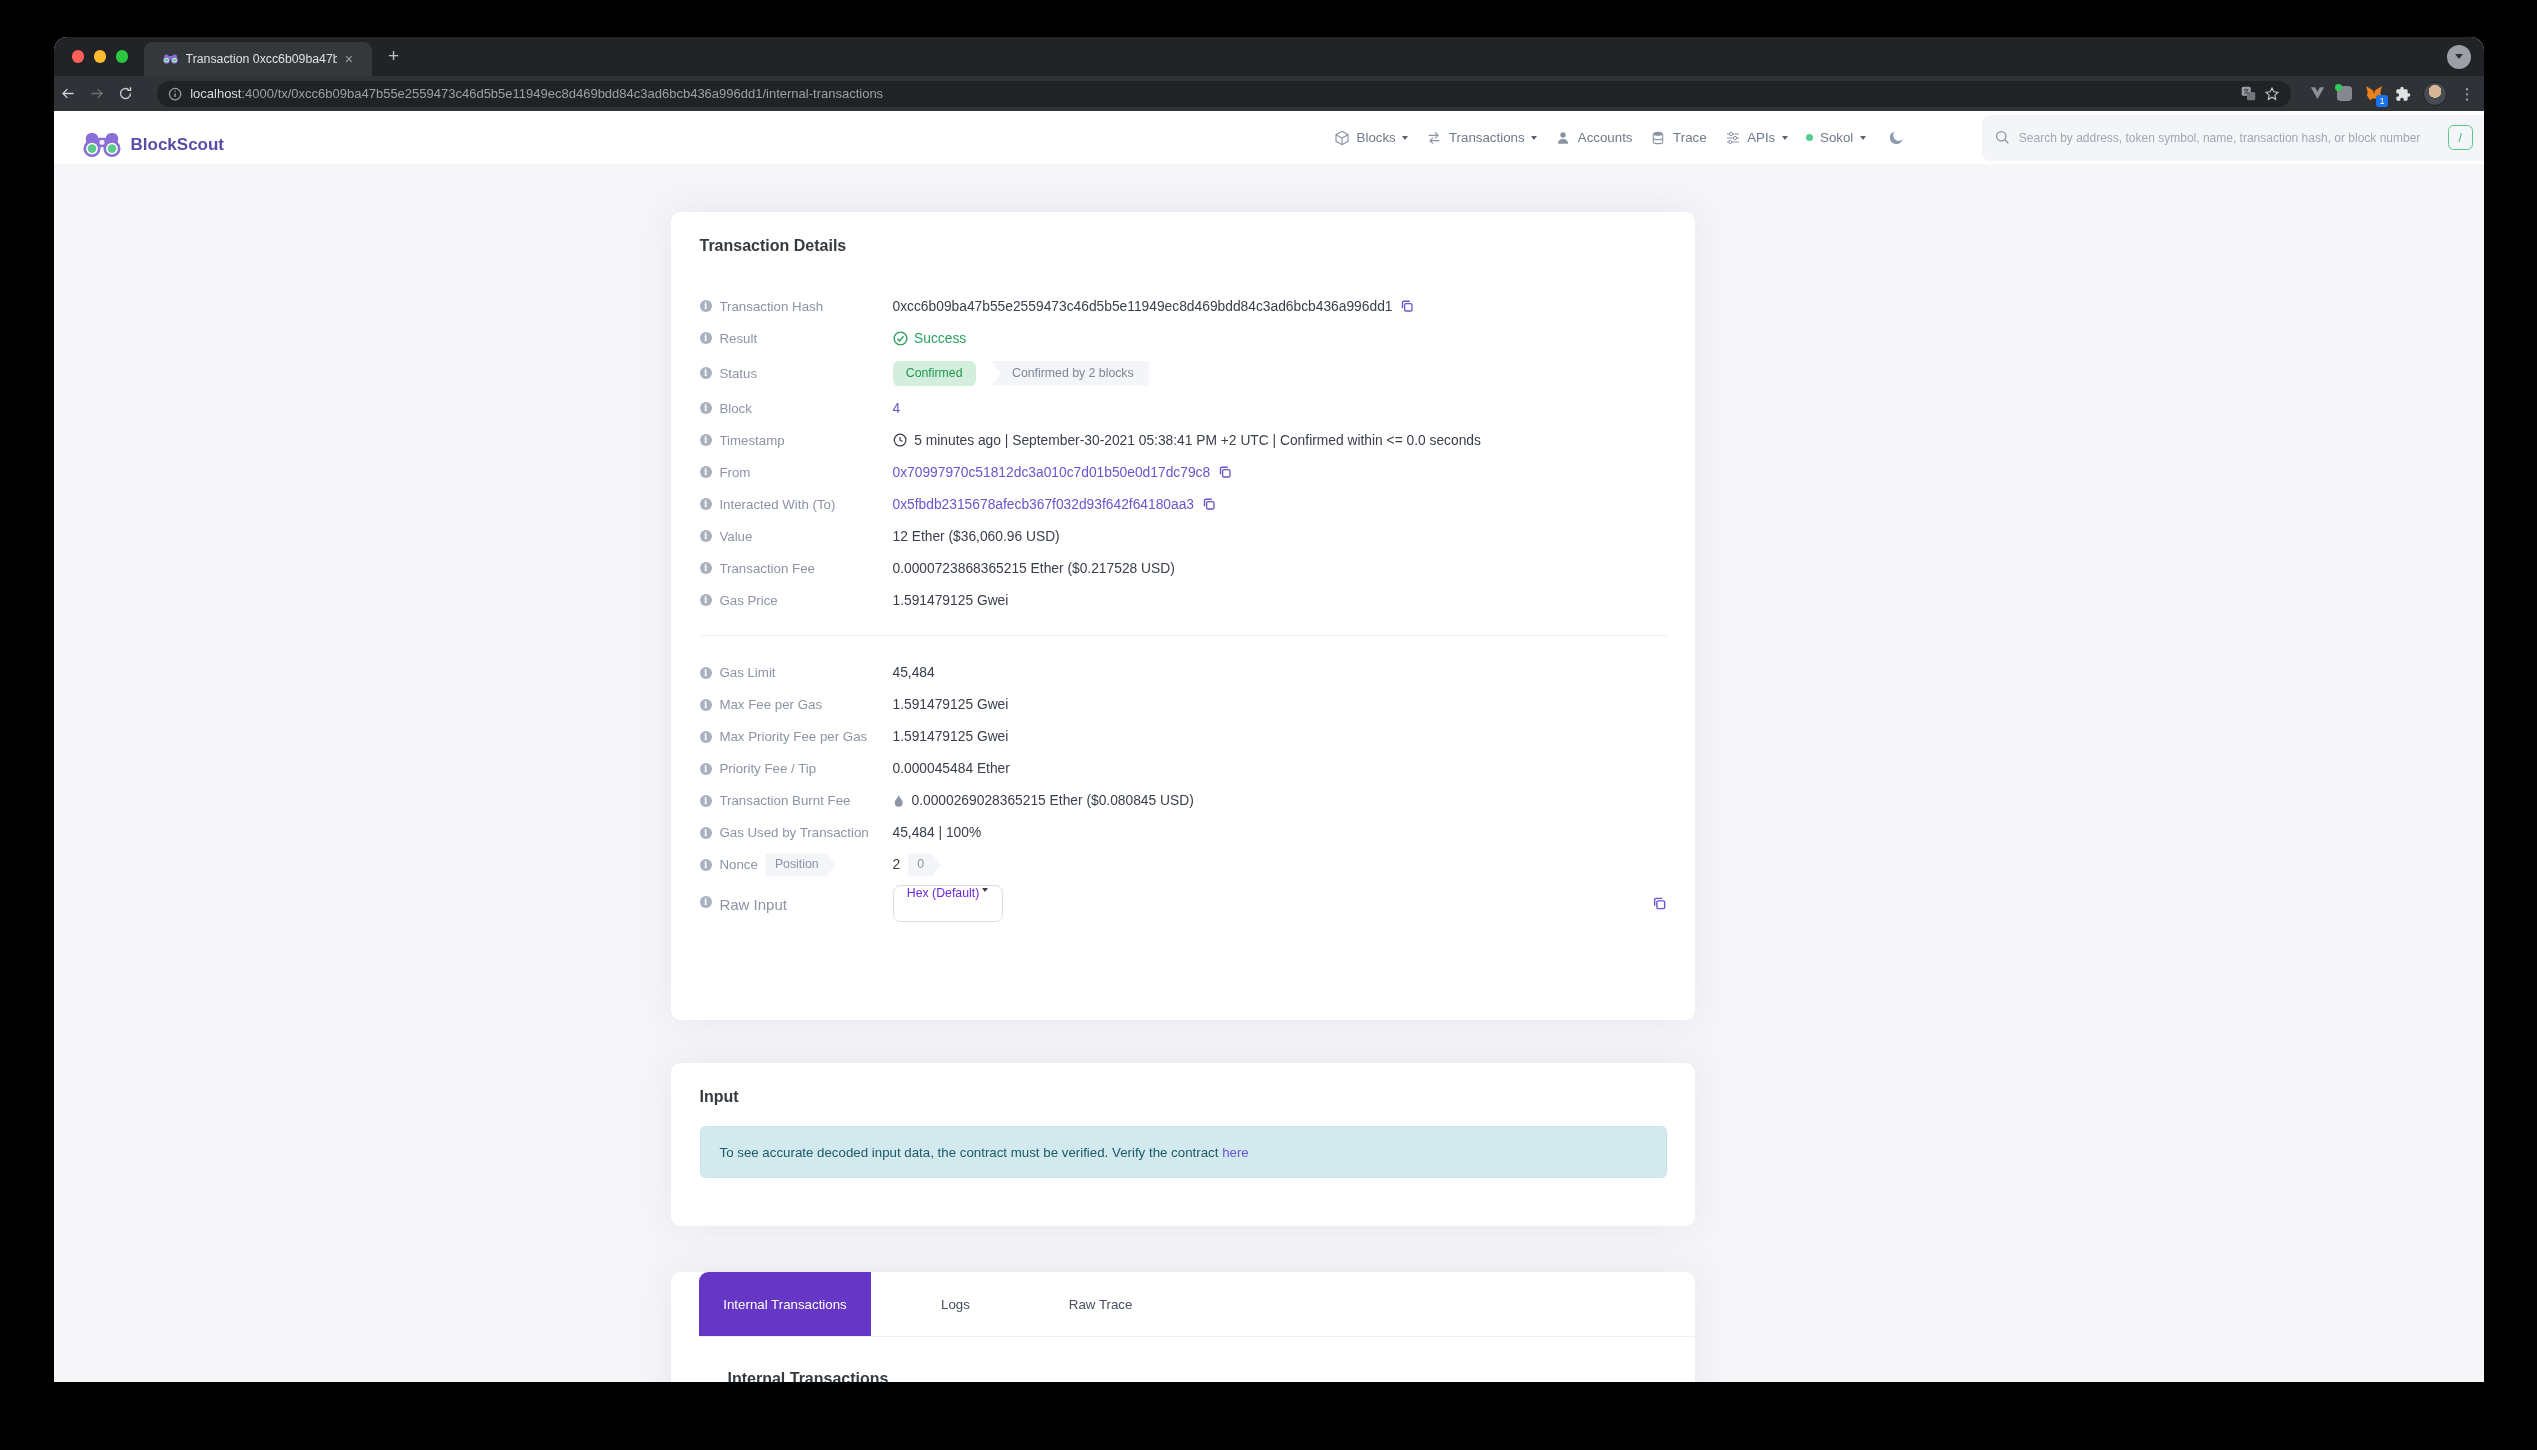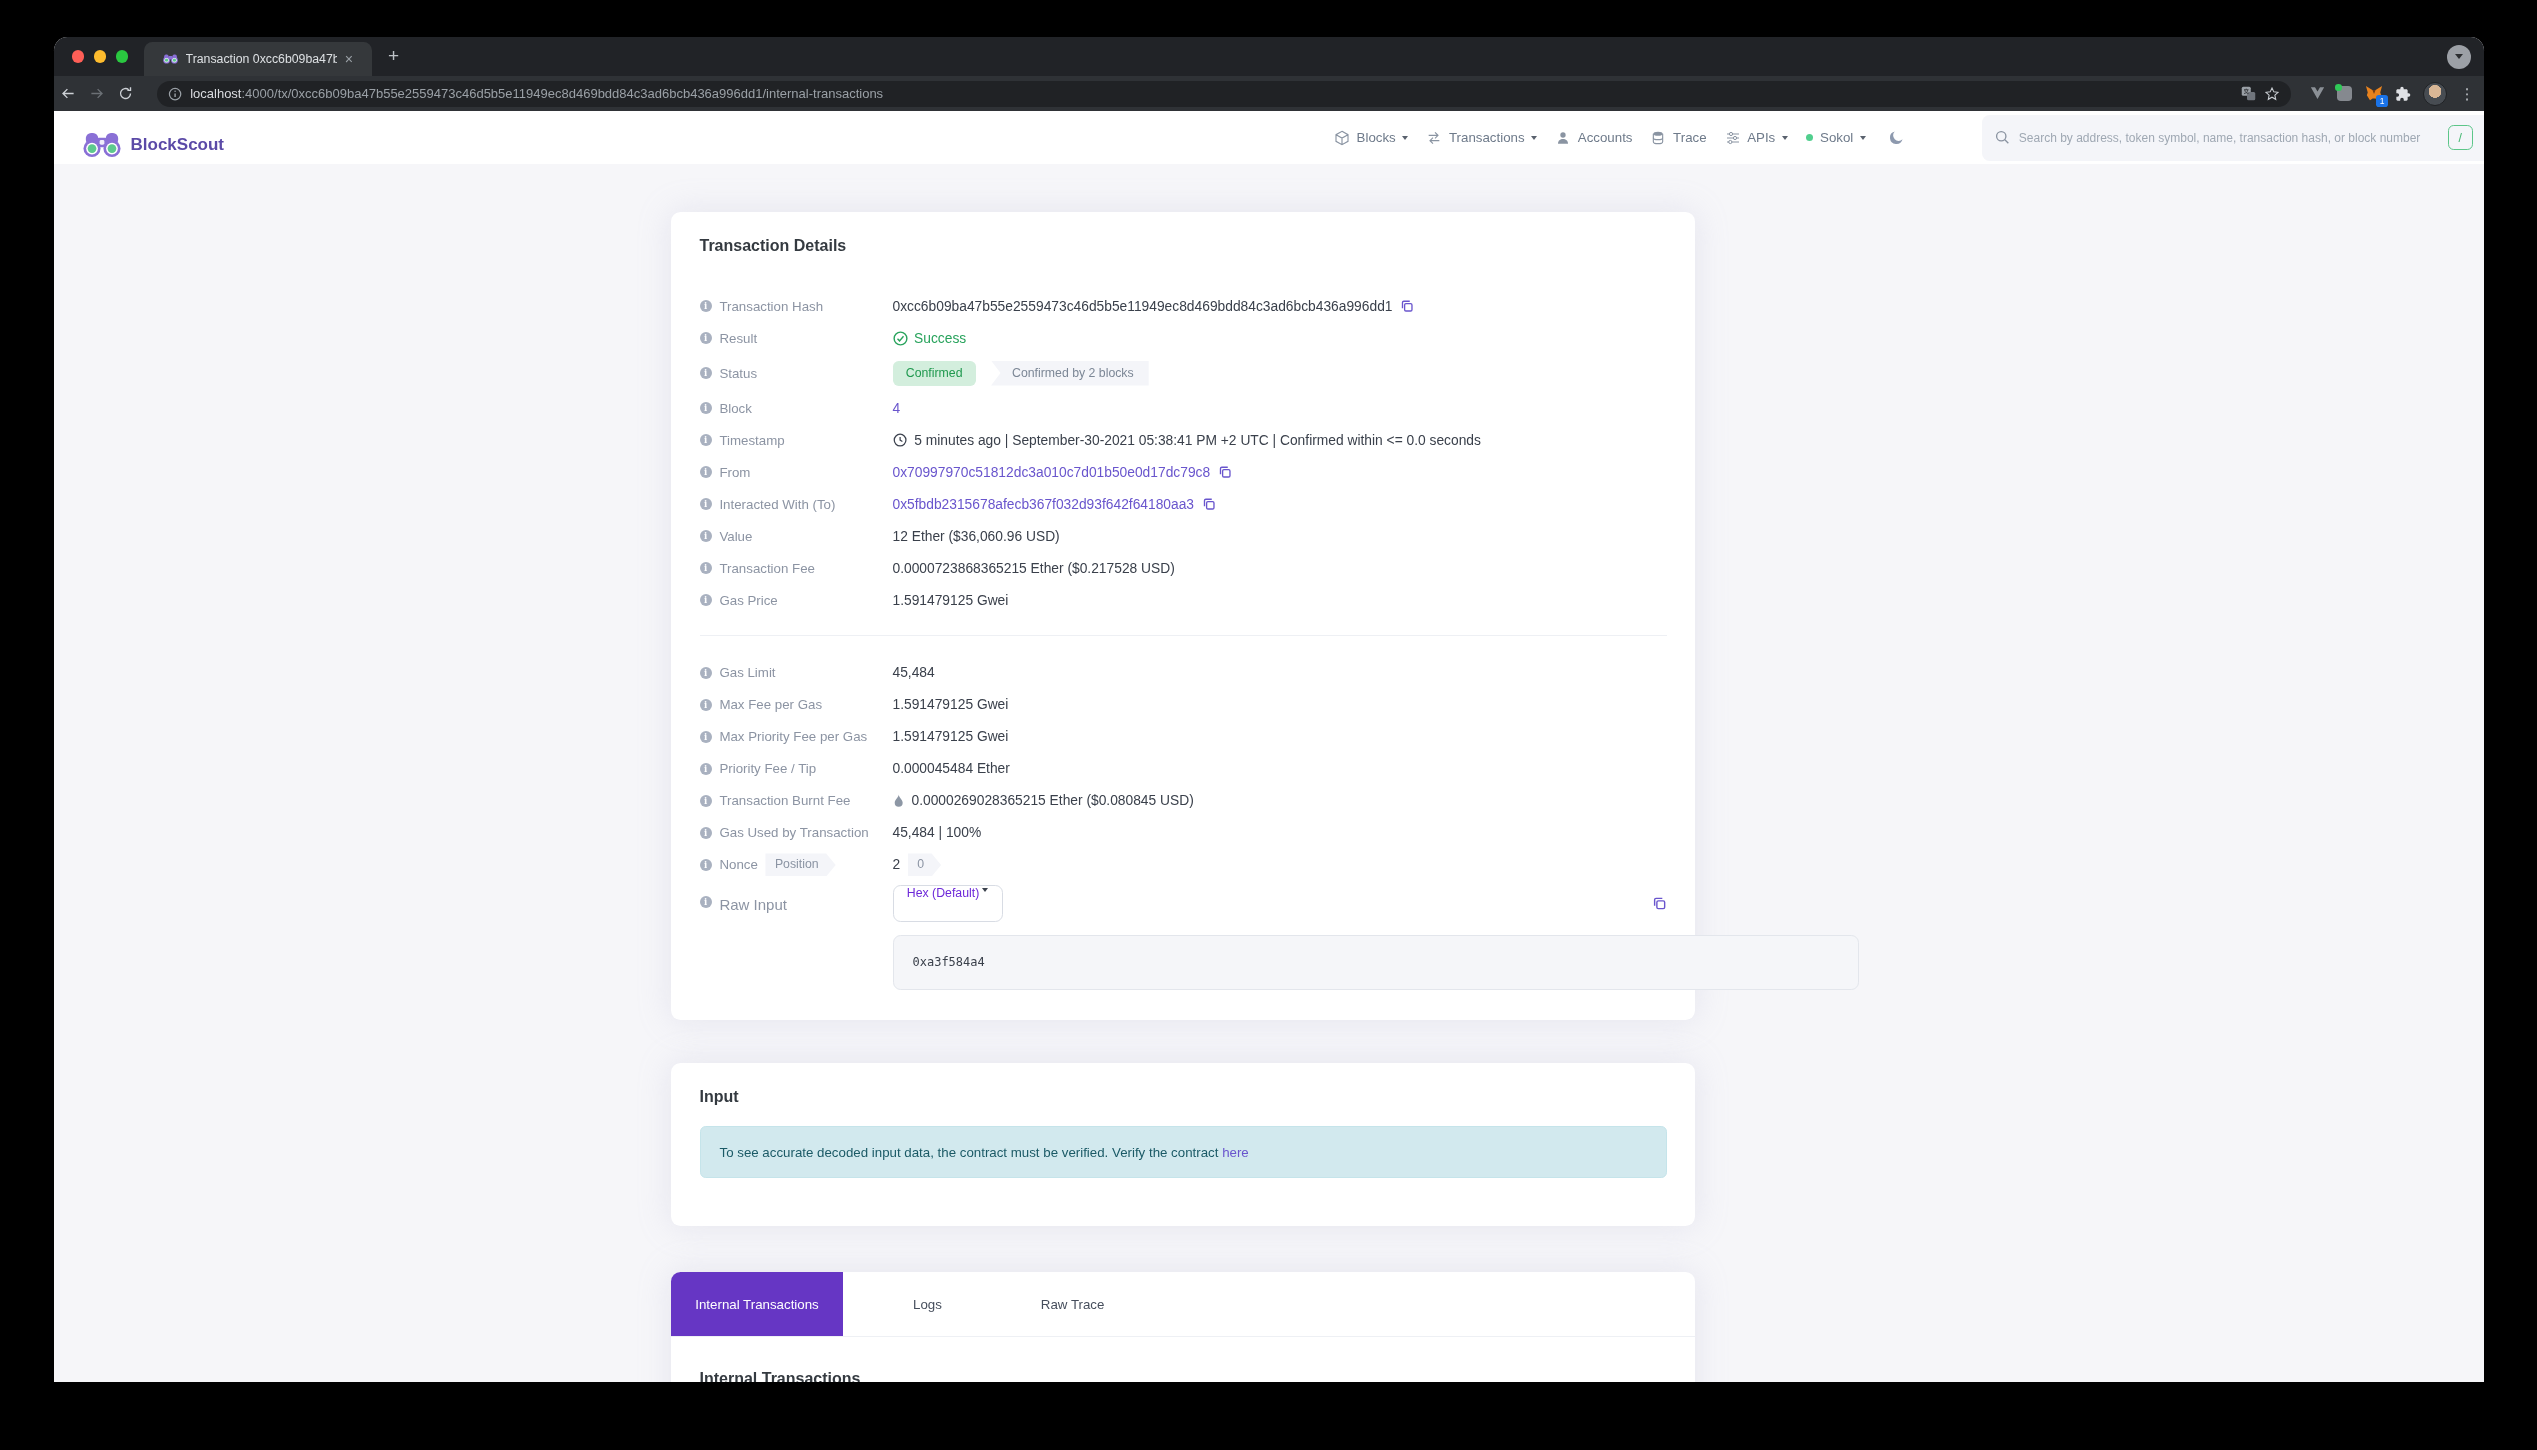--- a/index.html
+++ b/index.html
@@ -59,21 +59,21 @@
   .searchbox input::placeholder { color:#9fa8b3; }
   .slashkey { width:25px; height:25px; border:1.4px solid #5cc689; border-radius:5.7px; color:#42b770;
     font-size:12.3px; display:flex; align-items:center; justify-content:center; flex:none; }
 
   
   .content { position:absolute; left:0; top:127px; width:2430px; height:1217px; background:#f6f6f9; }
   .card { position:absolute; left:617px; width:1024px; background:#fff; border-radius:9.5px;
     box-shadow:0 0 33px rgba(183,183,212,.28); }
   .card1 { top:48px; height:808px; padding:0 28.5px; }
   .card2 { top:899px; height:163px; padding:0 28.5px; }
-  .card3 { top:1108px; height:161px; }
+  .card3 { top:1108px; height:161px;padding-left:28px; }
 
   .card-title { font-size:16px; font-weight:bold; color:#343a40; padding-top:25px; }
 
   .rows { margin-top:35px; }
   .row { display:flex; align-items:center; min-height:32px; font-size:13.3px; }
   .row.tall { min-height:38px; }
   .lbl { width:193px; flex:none; display:flex; align-items:center; gap:7.6px; color:#8c94a3; }
   .info { width:12.3px; height:12.3px; border-radius:50%; background:#a9b1c0; color:#fff; flex:none;
     font-size:8.5px; font-weight:bold; font-family:"DejaVu Serif", serif;
     display:flex; align-items:center; justify-content:center; }
@@ -476,21 +476,20 @@
             </div>
           <div class="hexbtn">
             <span>Hex (Default)</span>
             <div class="caret" style="border-top-color:#3b414d;"></div>
           </div>
           <svg class="raw-copy" width="15" height="15" viewBox="0 0 16 16">
             <rect x="5.2" y="5.2" width="8.3" height="8.3" rx="1.5" stroke="#6955cd" stroke-width="1.5" fill="none"></rect>
             <path d="M2.8 10.5 V4 a1.5 1.5 0 0 1 1.5-1.5 H11" stroke="#6955cd" stroke-width="1.5" fill="none"></path>
           </svg>
         </div>
-        <div class="codeblock">0xa3f584a4</div>
       </div>
     </div>
 
     <div class="card card2">
       <div class="card-title">Input</div>
       <div class="alert-info">
         <span>To see accurate decoded input data, the contract must be verified. Verify the contract</span>&nbsp;<span class="link">here</span>
       </div>
     </div>
 

